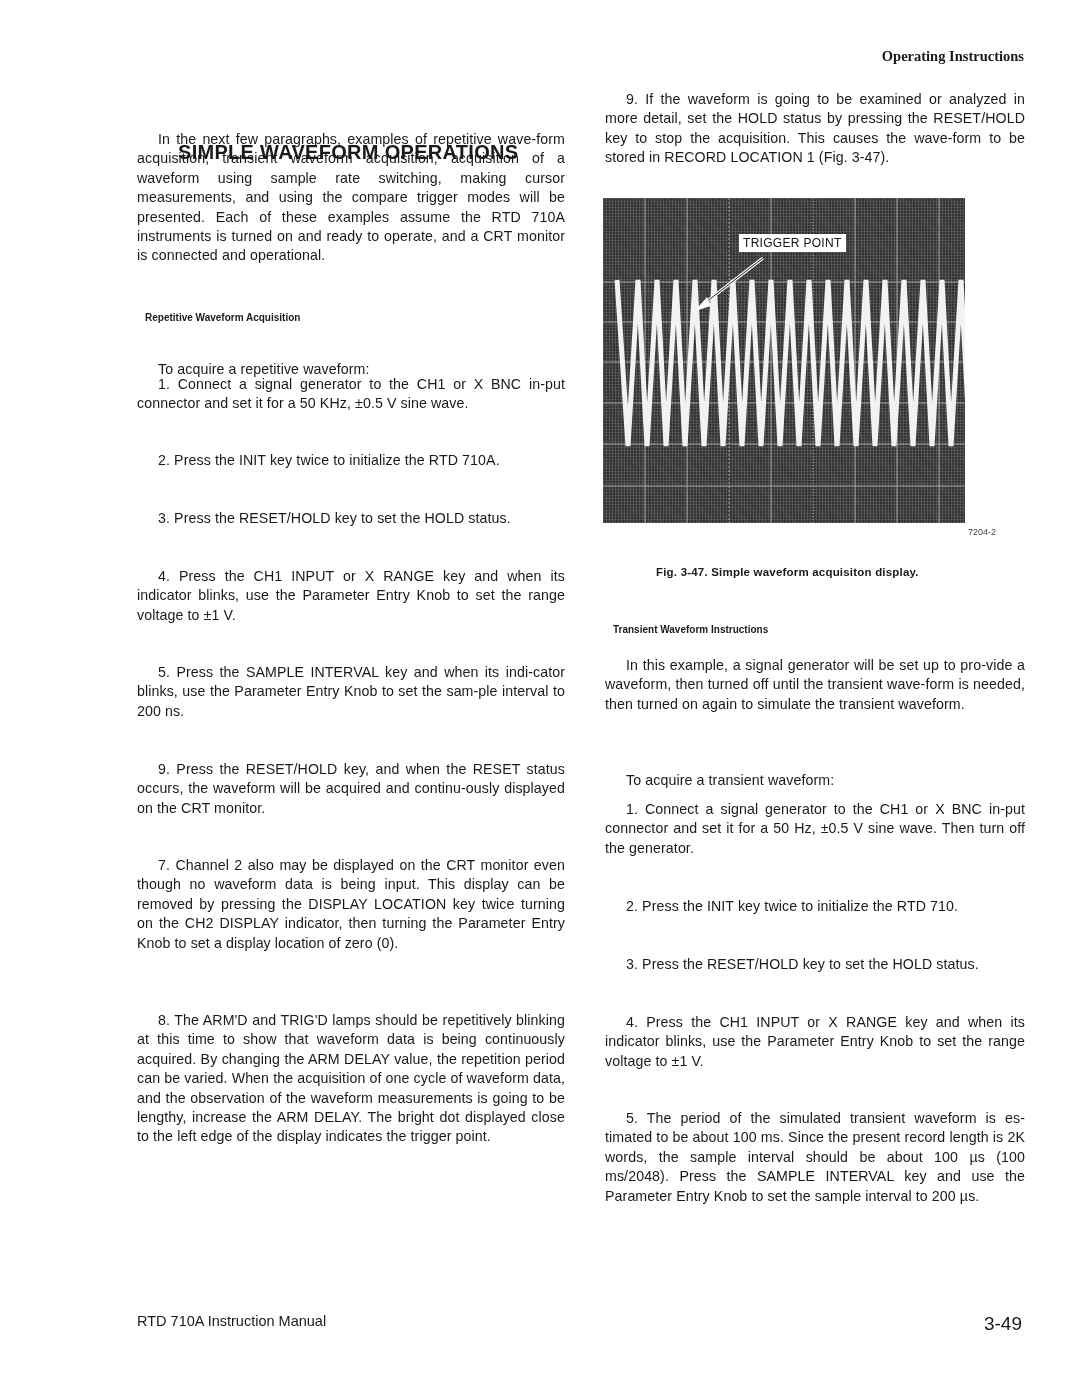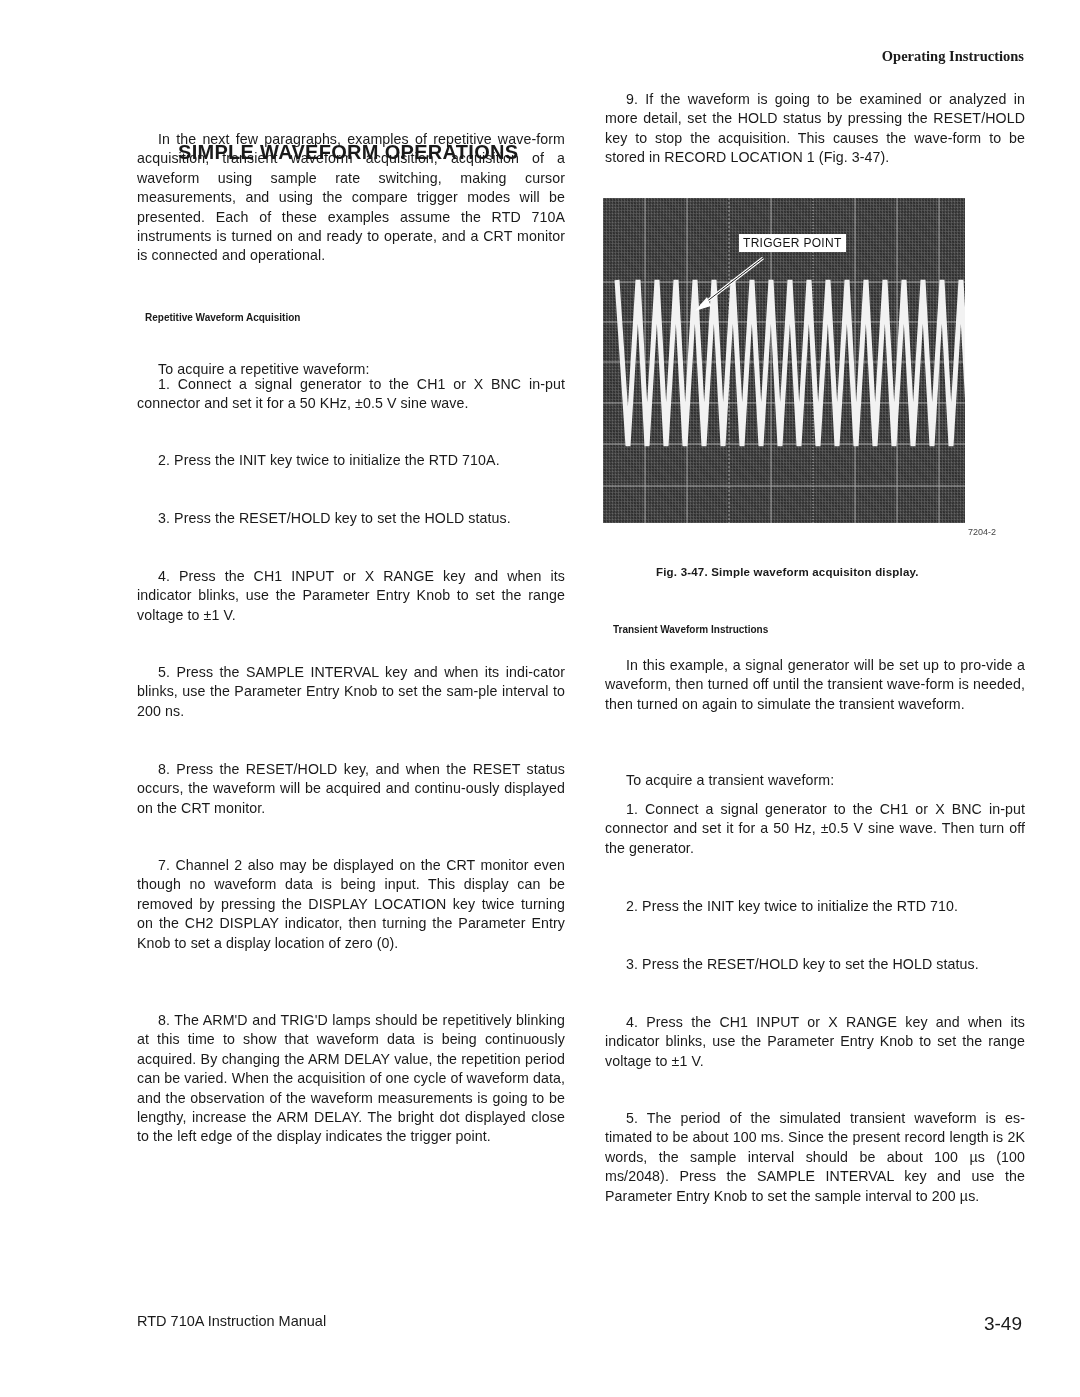--- a/index.html
+++ b/index.html
@@ -59,21 +59,21 @@
 <div class="col col-left" style="top:509px;">
   <p class="indent">3.  Press the RESET/HOLD key to set the HOLD status.</p>
 </div>
 <div class="col col-left" style="top:567px;">
   <p class="indent">4.  Press the CH1 INPUT or X RANGE key and when its indicator blinks, use the Parameter Entry Knob to set the range voltage to ±1 V.</p>
 </div>
 <div class="col col-left" style="top:663px;">
   <p class="indent">5.  Press the SAMPLE INTERVAL key and when its indi-cator blinks, use the Parameter Entry Knob to set the sam-ple interval to 200 ns.</p>
 </div>
 <div class="col col-left" style="top:760px;">
-  <p class="indent">8.  Press the RESET/HOLD key, and when the RESET status occurs, the waveform will be acquired and continu-ously displayed on the CRT monitor.</p>
+  <p class="indent">9.  Press the RESET/HOLD key, and when the RESET status occurs, the waveform will be acquired and continu-ously displayed on the CRT monitor.</p>
 </div>
 <div class="col col-left" style="top:856px;">
   <p class="indent">7.  Channel 2 also may be displayed on the CRT monitor even though no waveform data is being input. This display can be removed by pressing the DISPLAY LOCATION key twice turning on the CH2 DISPLAY indicator, then turning the Parameter Entry Knob to set a display location of zero (0).</p>
 </div>
 <div class="col col-left" style="top:1011px;">
   <p class="indent">8.  The ARM'D and TRIG'D lamps should be repetitively blinking at this time to show that waveform data is being continuously acquired. By changing the ARM DELAY value, the repetition period can be varied. When the acquisition of one cycle of waveform data, and the observation of the waveform measurements is going to be lengthy, increase the ARM DELAY. The bright dot displayed close to the left edge of the display indicates the trigger point.</p>
 </div>
 
 <div class="col col-right" style="top:90px;">
   <p class="indent">9.  If the waveform is going to be examined or analyzed in more detail, set the HOLD status by pressing the RESET/HOLD key to stop the acquisition. This causes the wave-form to be stored in RECORD LOCATION 1 (Fig. 3-47).</p>

